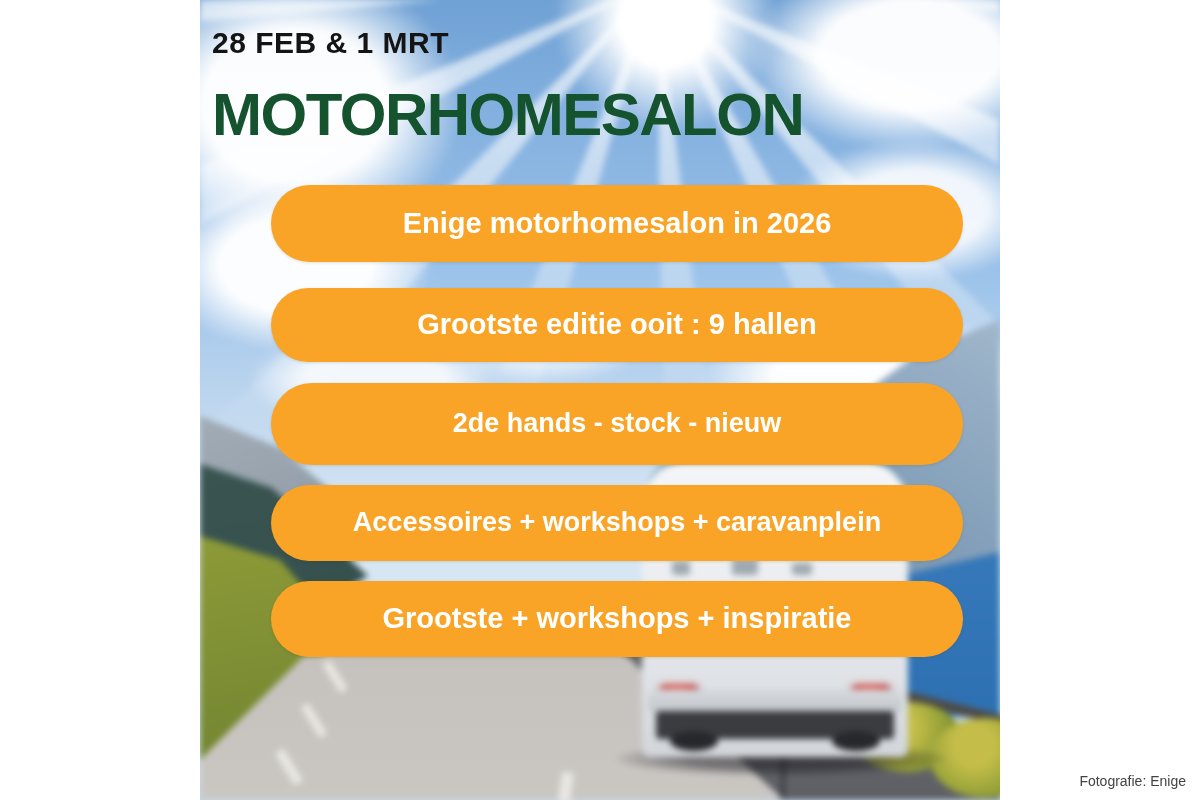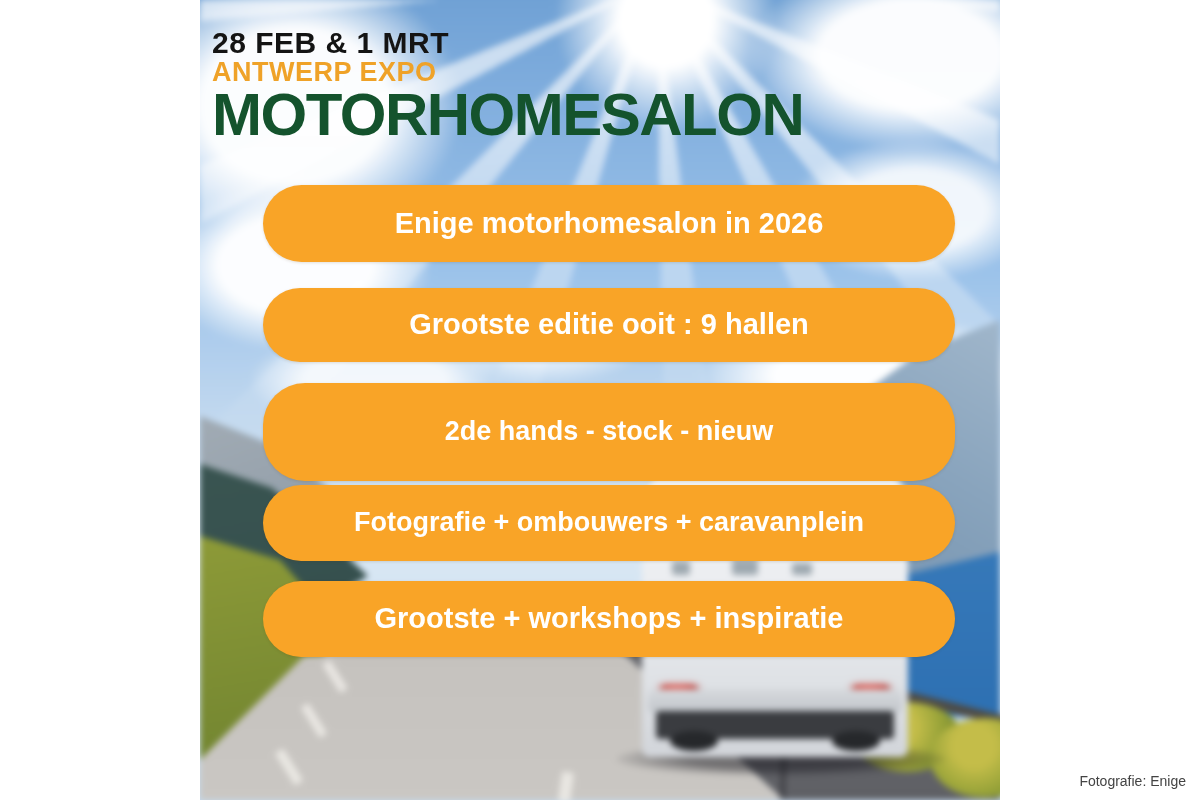--- a/index.html
+++ b/index.html
@@ -115,30 +115,30 @@
     background:radial-gradient(ellipse,rgba(25,25,32,.5) 0 40%,rgba(25,25,32,0) 75%);
   }
   .pole-shadow{left:582px;top:642px;width:6px;height:158px;background:rgba(40,40,45,.45);transform:rotate(2deg);}
   
   .content{position:absolute;inset:0;}
   .hdr{position:absolute;left:12px;width:100%;text-align:left;}
   .date-line{top:26px;font-size:30px;font-weight:800;color:#141414;letter-spacing:.5px;}
   .venue-line{top:57px;font-size:27px;font-weight:800;color:#EFA228;letter-spacing:.5px;}
   .title-line{top:80px;font-size:60px;font-weight:900;color:#14532d;letter-spacing:-1.5px;}
   .pill{
-    position:absolute;left:63px;width:692px;border-radius:42px;
+    position:absolute;left:71px;width:692px;border-radius:42px;
     background:#F9A427;color:#ffffff;font-weight:800;
     display:flex;flex-direction:column;align-items:center;justify-content:center;
     text-align:left;line-height:1.15;
     box-shadow:0 1px 3px rgba(90,60,0,.15);
   }
   .pill-line:empty{display:none;}
   .p1{top:185px;height:77px;font-size:29px;}
   .p2{top:288px;height:74px;font-size:29px;}
-  .p3{top:383px;height:98px;font-size:27px;line-height:1.25;}
+  .p3{top:383px;height:82px;font-size:27px;line-height:1.25;}
   .p4{top:485px;height:76px;font-size:27px;}
   .p5{top:581px;height:76px;font-size:29px;}
   
   .credit{
     position:absolute;right:14px;bottom:11px;
     font-size:14px;color:#434343;
     text-shadow:1px 1px 0 rgba(255,255,255,.85);
   }
 </style>
 </head>
@@ -185,36 +185,35 @@
       <div class="plate"></div>
       <div class="bumper"></div>
       <div class="under"></div>
       <div class="wheel wl"></div>
       <div class="wheel wr"></div>
     </div>
   </div>
 
   <div class="content">
     <div class="hdr date-line">28 FEB &amp; 1 MRT</div>
-    <div class="hdr venue-line">ANTWERP EXPO</div>
     <div class="hdr title-line">MOTORHOMESALON</div>
 
     <div class="pill p1">
       <span class="pill-line">Enige motorhomesalon in 2026</span>
 
     </div>
     <div class="pill p2">
       <span class="pill-line">Grootste editie ooit : 9 hallen</span>
 
     </div>
     <div class="pill p3">
       <span class="pill-line">2de hands - stock - nieuw</span>
     </div>
     <div class="pill p4">
-      <span class="pill-line">Fotografie + ombouwers + caravanplein</span>
+      <span class="pill-line">Accessoires + workshops + caravanplein</span>
 
     </div>
     <div class="pill p5">
       <span class="pill-line">Grootste + workshops + inspiratie</span>
 
     </div>
   </div>
 
 </div>
 

